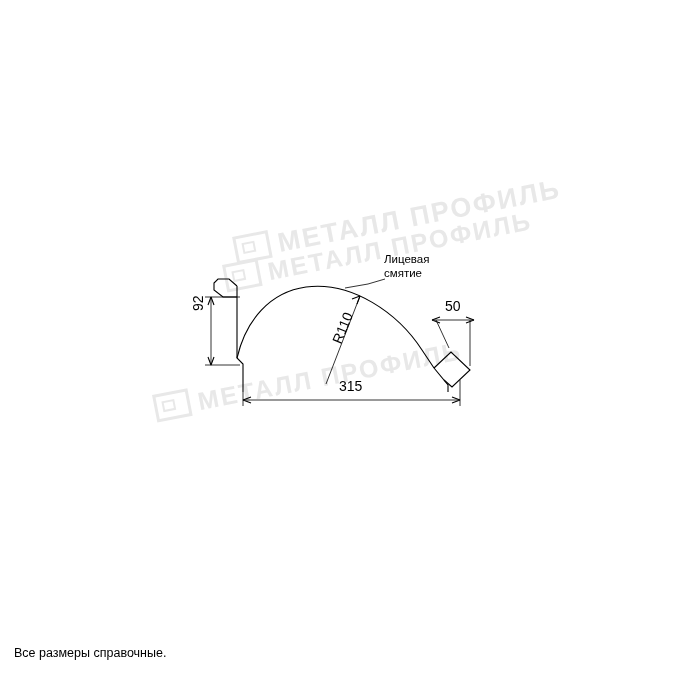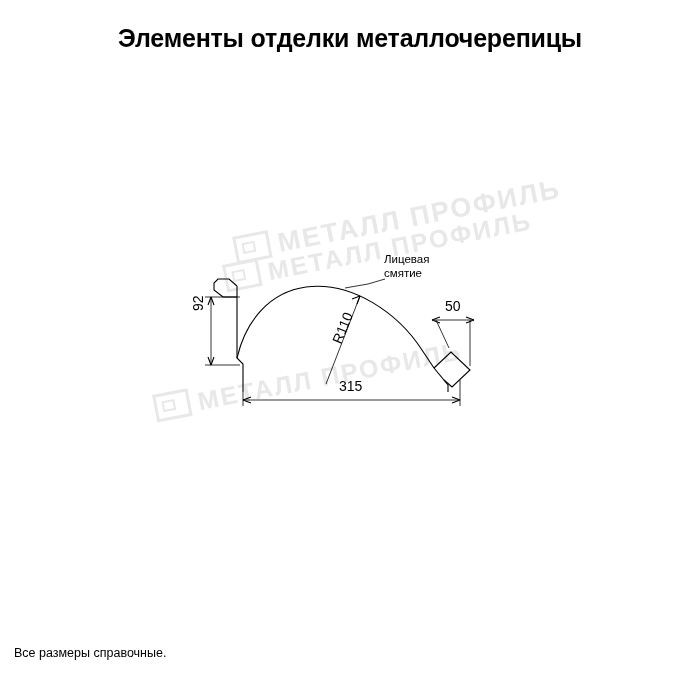--- a/index.html
+++ b/index.html
@@ -113,21 +113,20 @@
   .footer2 { top: 668px; }
   svg { display: block; }
   .ln { stroke: #000; stroke-width: 1.1; fill: none; }
   .thin { stroke: #000; stroke-width: 0.8; fill: none; }
 </style>
 </head>
 <body>
 
 <div class="page">
 
-  <div class="title">Элементы отделки металлочерепицы</div>
 
   <div class="watermarks">
     <div class="wm wm2"><span class="wmbox"></span><span>МЕТАЛЛ ПРОФИЛЬ</span></div>
     <div class="wm wm1"><span class="wmbox"></span><span>МЕТАЛЛ ПРОФИЛЬ</span></div>
     <div class="wm wm3"><span class="wmbox"></span><span>МЕТАЛЛ ПРОФИЛЬ</span></div>
   </div>
 
   <div class="drawing">
     <svg width="700" height="300" viewBox="0 0 700 300">
 

